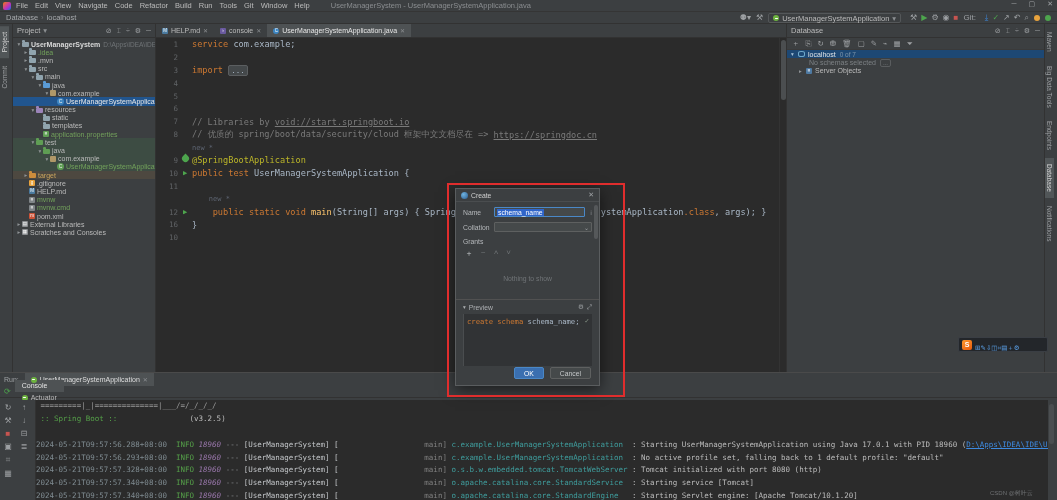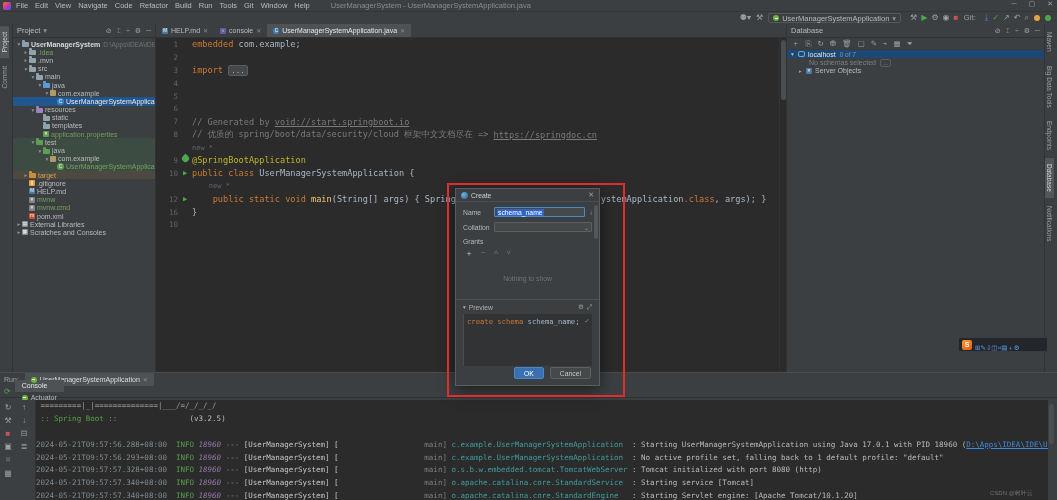--- a/index.html
+++ b/index.html
@@ -172,20 +172,25 @@
     <span class="idea-logo"></span>
     <nav class="menus"><span>File</span><span>Edit</span><span>View</span><span>Navigate</span><span>Code</span><span>Refactor</span><span>Build</span><span>Run</span><span>Tools</span><span>Git</span><span>Window</span><span>Help</span></nav>
     <span class="win-title">UserManagerSystem - UserManagerSystemApplication.java</span>
     <div class="win-controls">
         <span>─</span>
         <span>▢</span>
         <span>✕</span>
       </div>
   </div>
 
+  <div class="abs toolbar2">
+    <span class="crumb">
+      <span>Database</span><span class="sep">›</span><span>localhost</span>
+    </span>
+  </div>
   <div class="tb-right">
     <span class="tbi">⚉▾</span>
     <span class="tbi">⚒</span>
     <span class="runcfg">
       <span class="spring-dot"></span>
       <span>UserManagerSystemApplication</span>
       <span style="color:#8b8e91;">▾</span>
     </span>
     <span><span class="tbi " style="margin-left: 4px;">⚒</span><span class="tbi green" style="margin-left: 4px;">▶</span><span class="tbi " style="margin-left: 4px;">⚙</span><span class="tbi " style="margin-left: 4px;">◉</span><span class="tbi red" style="margin-left: 4px;">■</span></span>
     <span class="tbi">Git:</span>
@@ -343,31 +348,32 @@
           <span>console</span>
           <span class="x">✕</span>
         </span>
         <span class="etab sel">
           <span class="ticon" style="background: rgb(60, 133, 194); border-radius: 50%;">C</span>
           <span>UserManagerSystemApplication.java</span>
           <span class="x">✕</span>
         </span>
       </div>
     <div class="code">
-        <div class="cl"><span class="num">1</span><span class="gut"></span><span class="kw">embedded</span><span class="pl"> com.example;</span></div>
+        <div class="cl"><span class="num">1</span><span class="gut"></span><span class="kw">service</span><span class="pl"> com.example;</span></div>
         <div class="cl"><span class="num">2</span><span class="gut"></span></div>
         <div class="cl"><span class="num">3</span><span class="gut"></span><span class="kw">import</span><span class="pl"> </span><span class="fold">...</span></div>
         <div class="cl"><span class="num">4</span><span class="gut"></span></div>
         <div class="cl"><span class="num">5</span><span class="gut"></span></div>
         <div class="cl"><span class="num">6</span><span class="gut"></span></div>
-        <div class="cl"><span class="num">7</span><span class="gut"></span><span class="cm">// Generated by </span><span class="cmu">void://start.springboot.io</span></div>
+        <div class="cl"><span class="num">7</span><span class="gut"></span><span class="cm">// Libraries by </span><span class="cmu">void://start.springboot.io</span></div>
         <div class="cl"><span class="num">8</span><span class="gut"></span><span class="cm">// 优质的 spring/boot/data/security/cloud 框架中文文档尽在 =&gt; </span><span class="cmu">https://springdoc.cn</span></div>
         <div class="cl"><span class="num"></span><span class="gut"></span><span class="inlay">new *</span></div>
         <div class="cl"><span class="num">9</span><span class="gut"><span class="leaf"></span></span><span class="ann">@SpringBootApplication</span></div>
-        <div class="cl"><span class="num">10</span><span class="gut"><span class="runarr">▶</span></span><span class="kw">public class</span><span class="pl"> UserManagerSystemApplication {</span></div>
+        <div class="cl"><span class="num">10</span><span class="gut"><span class="runarr">▶</span></span><span class="kw">public test</span><span class="pl"> UserManagerSystemApplication {</span></div>
+        <div class="cl"><span class="num">11</span><span class="gut"></span></div>
         <div class="cl"><span class="num"></span><span class="gut"></span><span class="inlay">    new *</span></div>
         <div class="cl"><span class="num">12</span><span class="gut"><span class="runarr">▶</span></span><span class="kw">    public static void</span><span class="mth"> main</span><span class="pl">(String[] args) { SpringApplication.run(UserManagerSystemApplication</span><span class="kw">.class</span><span class="pl">, args); }</span></div>
         <div class="cl"><span class="num">16</span><span class="gut"></span><span class="pl">}</span></div>
         <div class="cl"><span class="num">10</span><span class="gut"></span></div>
       </div>
     <div class="escroll">
         <div class="thumb"></div>
       </div>
   </div>
 

